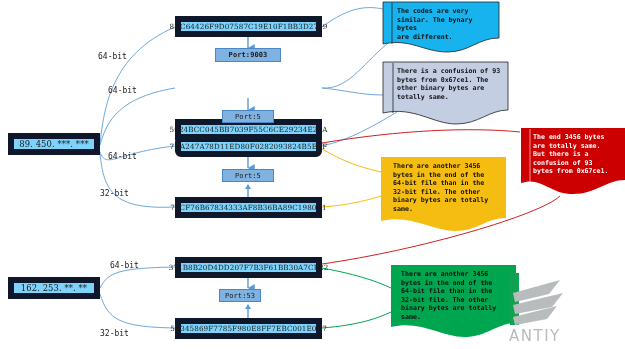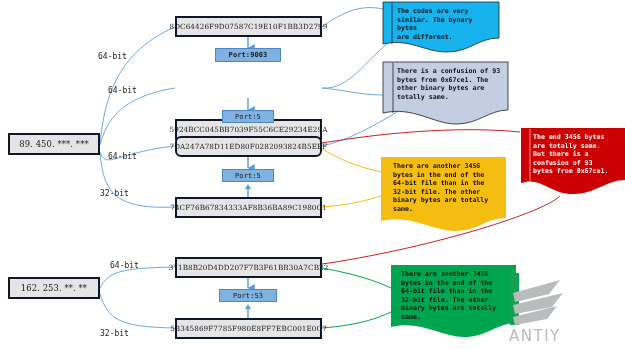--- a/index.html
+++ b/index.html
@@ -7,21 +7,21 @@
     width:625px;height:349px;position:relative;overflow:hidden;
     font-family:"DejaVu Serif", serif;
   }
   #canvas{position:absolute;left:0;top:0;width:625px;height:349px;}
   svg.layer{position:absolute;left:0;top:0;width:625px;height:349px;}
   .nodes{position:absolute;left:0;top:0;width:625px;height:349px;}
 
   
   .box{
     position:absolute;box-sizing:border-box;
-    background:#e5e5e5;border:2px solid #0f172a;
+    background:#7dd3fc;border:6px solid #0f172a;
     color:#1a1a1a;font-size:7.2px;letter-spacing:.1px;
     display:flex;align-items:center;justify-content:center;
     white-space:nowrap;
   }
   .box.ip{font-size:8.4px;}
   .box.port{
     background:#7fb2e0;border:1px solid #4a87c4;
     font-family:"DejaVu Sans Mono", monospace;font-size:7px;
   }
   
@@ -155,21 +155,21 @@
     <div class="box" style="left:175px;top:16px;width:147px;height:21px;">8DC64426F9D07587C19E10F1BB3D2799</div>
     <div class="box" style="left:175px;top:77px;width:147px;height:21px;margin-top:42px;">5924BCC045BB7039F55C6CE29234E29A</div>
     <div class="box" style="left:175px;top:136px;width:147px;height:21px;border-radius:6px;">7DA247A78D11ED80F0282093824B5EEF</div>
     <div class="box" style="left:175px;top:197px;width:147px;height:21px;">74CF76B67834333AF8B36BA89C1980C1</div>
     <div class="box" style="left:175px;top:257px;width:147px;height:21px;">371B8B20D4DD207F7B3F61BB30A7CB22</div>
     <div class="box" style="left:175px;top:318px;width:147px;height:21px;">5B345869F7785F980E8FF7EBC001E0C7</div>
 
     <div class="box port" style="left:215px;top:48px;width:66px;height:14px;font-weight:bold;">Port:9003</div>
     <div class="box port" style="left:222px;top:110px;width:52px;height:13px;">Port:5</div>
     <div class="box port" style="left:222px;top:169px;width:52px;height:13px;">Port:5</div>
-    <div class="box port" style="left:219px;top:289px;width:58px;height:13px;">Port:53</div>
+    <div class="box port" style="left:219px;top:289px;width:42px;height:13px;">Port:53</div>
 
     <div class="elabel" style="left:98px;top:52px;">64-bit</div>
     <div class="elabel" style="left:108px;top:86px;">64-bit</div>
     <div class="elabel" style="left:108px;top:152px;">64-bit</div>
     <div class="elabel" style="left:100px;top:189px;">32-bit</div>
     <div class="elabel" style="left:110px;top:261px;">64-bit</div>
     <div class="elabel" style="left:100px;top:329px;">32-bit</div>
 
     <div class="callout" style="left:383px;top:2px;width:116px;height:46px;">
       <div class="txt">The codes are very

